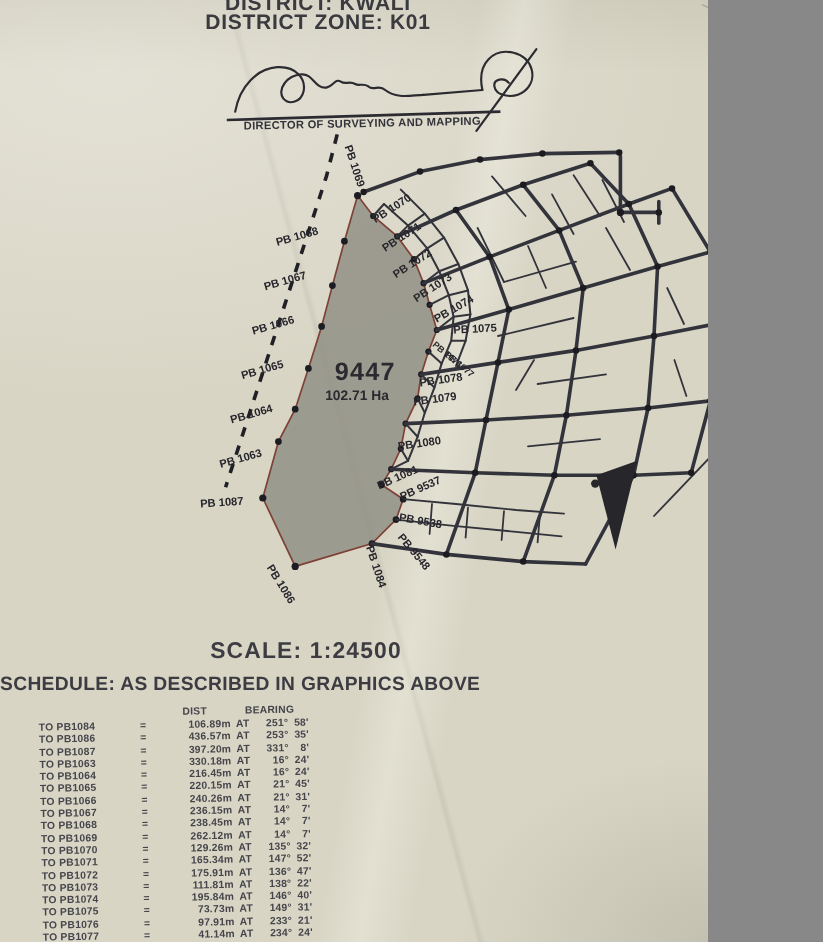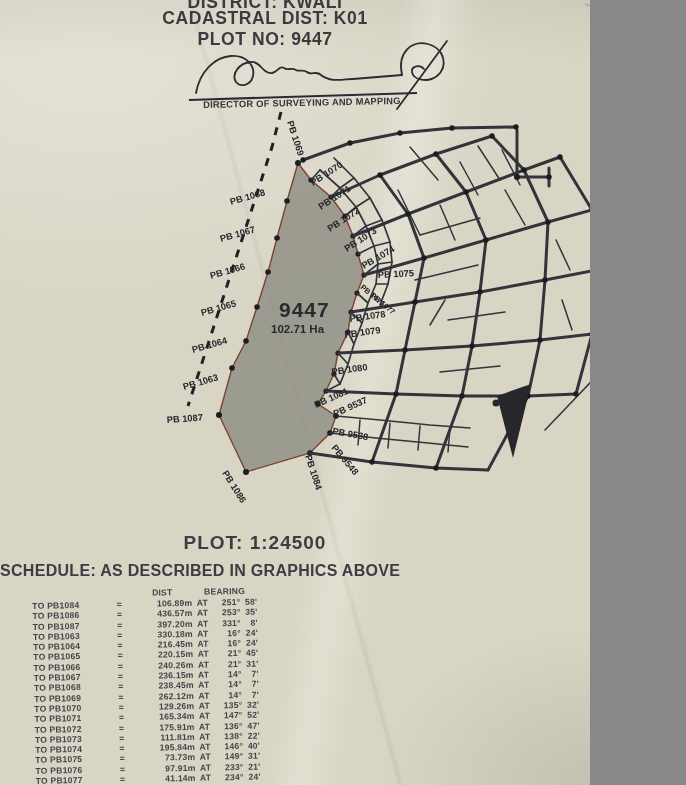--- a/index.html
+++ b/index.html
@@ -50,22 +50,21 @@
   svg text{font-family:"Liberation Sans",sans-serif;}
   .blab{font-size:9.3px;font-weight:bold;fill:#26262c;}
   .blab.small{font-size:7.5px;}
 </style>
 </head>
 <body>
 
 <div id="paper">
 
   <div class="abs hdr" style="top:-8px;">DISTRICT: KWALI</div>
-  <div class="abs hdr" style="top:8px;">CADASTRAL DIST: K01</div>
-  <div class="abs hdr" style="top:29px;">PLOT NO: 9447</div>
+  <div class="abs hdr" style="top:8px;">DISTRICT ZONE: K01</div>
 
   <svg class="abs" style="left:0;top:0;" width="686" height="785" viewBox="0 0 686 785">
 
     <g stroke="rgba(90,90,105,.28)" stroke-width="1.5" fill="none">
       <path d="M585,4 q22,10 44,2"></path>
       <path d="M600,16 q16,9 32,4"></path>
     </g>
 
     <g stroke="#2b2b31" fill="none" stroke-width="1.8" stroke-linecap="round">
       <path d="M196,93 C200,71 215,57 231,56 C247,55 255,66 253,76 C251,85 241,88 236,82 C231,74 239,63 251,62 C261,61 262,74 272,73 C278,72 279,65 284,68 C288,71 291,67 296,70 C299,72 303,69 307,72 C311,76 316,70 321,75 C331,83 344,79 353,79"></path>
@@ -250,21 +249,21 @@
       <text class="blab" transform="translate(364,269) rotate(-30)">PB 1074</text>
       <text class="blab" transform="translate(347,252) rotate(-33)">PB 1073</text>
       <text class="blab" transform="translate(330,232) rotate(-33)">PB 1072</text>
       <text class="blab" transform="translate(321,210) rotate(-33)">PB 1071</text>
       <text class="blab" transform="translate(313,186) rotate(-33)">PB 1070</text>
     </g>
   </svg>
 
   <div class="abs signatory" style="left:203px;top:100px;">DIRECTOR OF SURVEYING AND MAPPING</div>
 
-  <div class="abs scale-lbl" style="top:532px;">PLOT: 1:24500</div>
+  <div class="abs scale-lbl" style="top:532px;">SCALE: 1:24500</div>
   <div class="abs sched-lbl" style="top:562px;">SCHEDULE: AS DESCRIBED IN GRAPHICS ABOVE</div>
 
   <div id="sched-table" class="abs">
     <div class="thead">
       <span style="left:124px;">DIST</span>
       <span style="left:176px;">BEARING</span>
     </div>
     <div id="sched-rows">
         <div class="trow">
           <span class="c1">TO PB1084</span>

